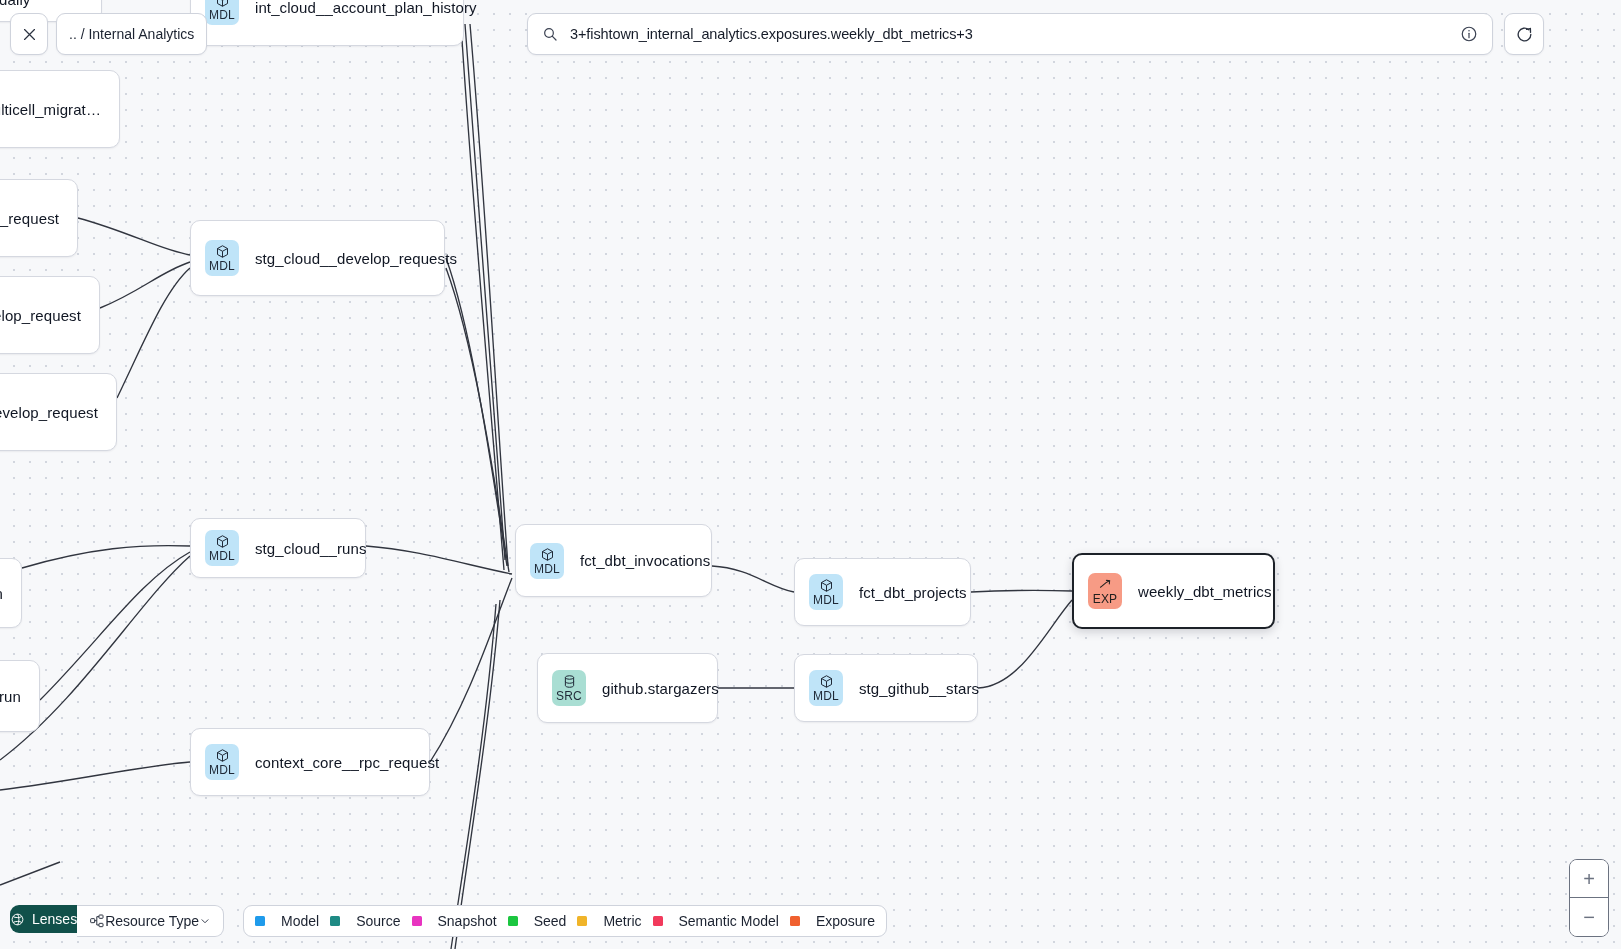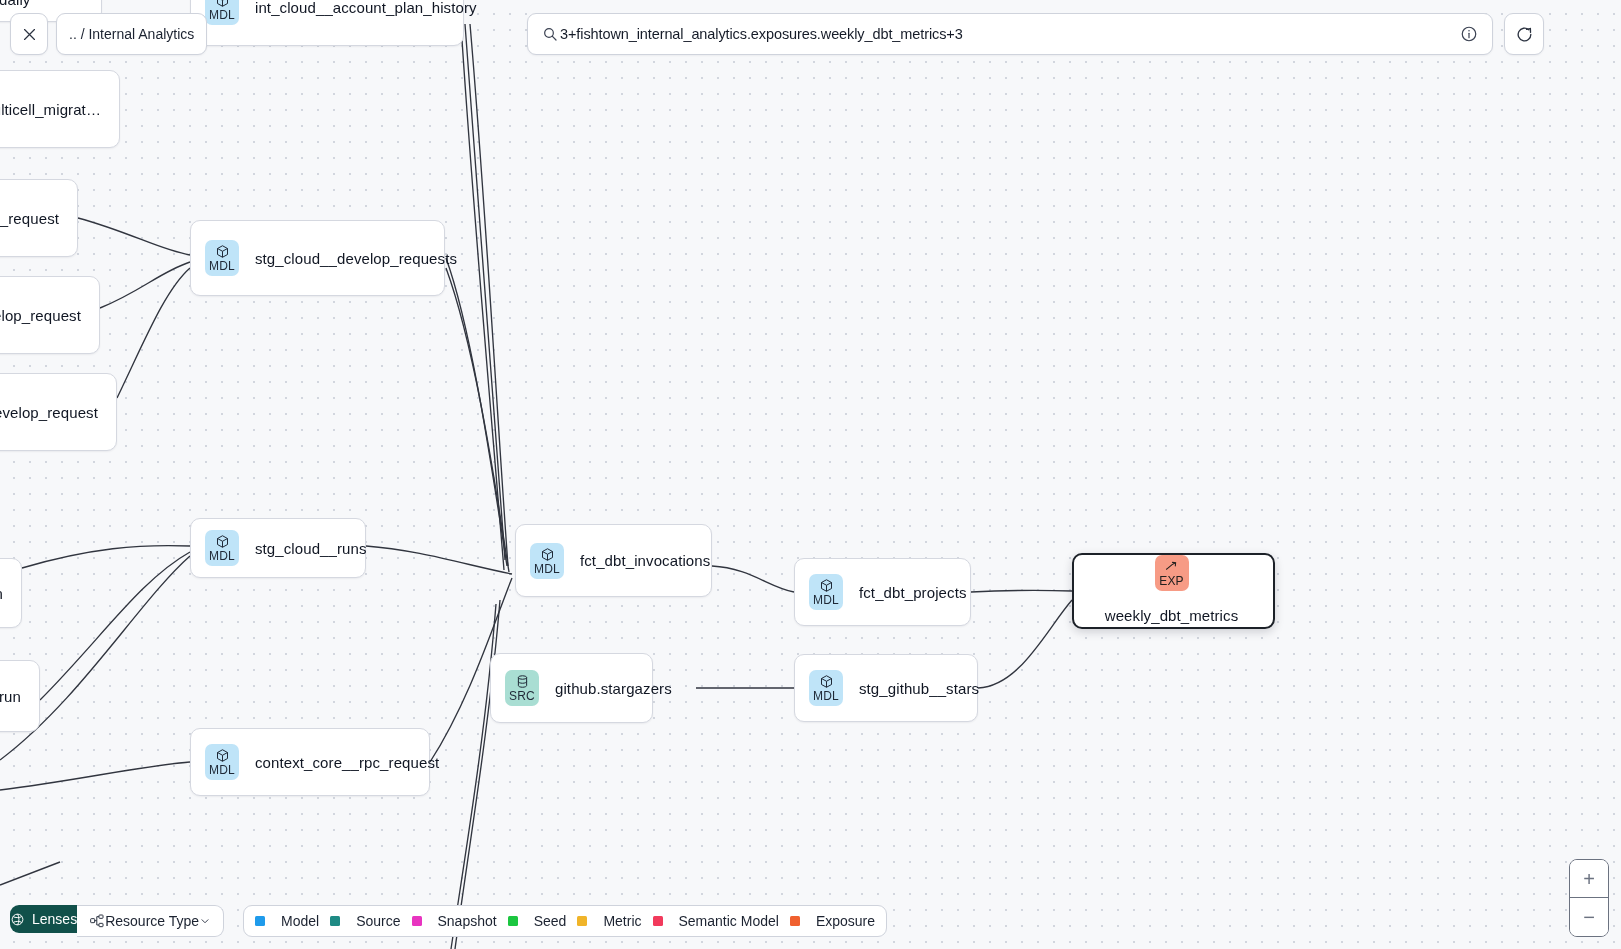--- a/index.html
+++ b/index.html
@@ -41,21 +41,20 @@
     border: 1px solid #d5d8e0;
     border-radius: 10px;
     box-shadow: 0 1px 2px rgba(20,24,40,.06);
     padding: 0 18px 0 14px;
     gap: 16px;
     z-index: 3;
   }
   .node.selected {
     border: 2px solid #1c2128;
     box-shadow: 0 3px 10px rgba(20,24,40,.18);
-    flex-direction: column;
   }
   .badge {
     flex: 0 0 auto;
     width: 34px; height: 36px;
     border-radius: 7px;
     display: flex;
     flex-direction: column;
     align-items: center;
     justify-content: center;
     gap: 0px;
@@ -101,20 +100,21 @@
   }
   #searchbar {
     position: absolute;
     left: 527px; top: 13px;
     width: 966px; height: 42px;
     background: #fff;
     border: 1px solid #cfd3dc;
     border-radius: 9px;
     display: flex; align-items: center;
     padding: 0 14px 0 14px;
+    gap: 10px;
     z-index: 20;
     box-shadow: 0 1px 2px rgba(20,24,40,.05);
   }
   #search-input {
     flex: 1 1 auto;
     border: none; outline: none;
     font-size: 14.5px;
     color: #151b28;
     font-family: "Liberation Sans", sans-serif;
     background: transparent;
@@ -306,21 +306,21 @@
     <span class="badge mdl">
       <svg viewBox="0 0 24 24" fill="none" stroke="#1f2937" stroke-width="1.6">
         <path d="M12 2.8 20 7.2v9.6L12 21.2 4 16.8V7.2z"></path>
         <path d="M4 7.2 12 11.6l8-4.4M12 11.6v9.6"></path>
       </svg>
       <span class="btxt">MDL</span>
     </span>
     <span class="node-label">fct_dbt_invocations</span>
   </div>
 
-  <div class="node" style="left:490px; top:653px; width:163px; height:70px;">
+  <div class="node" style="left:537px; top:653px; width:181px; height:70px;">
     <span class="badge src">
       <svg viewBox="0 0 24 24" fill="none" stroke="#1f2937" stroke-width="1.6">
         <ellipse cx="12" cy="5.6" rx="6.6" ry="2.8"></ellipse>
         <path d="M5.4 5.6v12.8c0 1.55 2.96 2.8 6.6 2.8s6.6-1.25 6.6-2.8V5.6"></path>
         <path d="M5.4 12c0 1.55 2.96 2.8 6.6 2.8s6.6-1.25 6.6-2.8"></path>
       </svg>
       <span class="btxt">SRC</span>
     </span>
     <span class="node-label">github.stargazers</span>
   </div>

